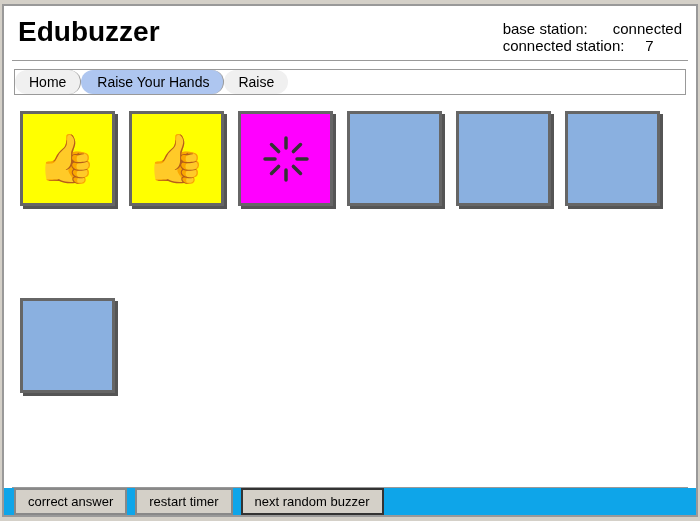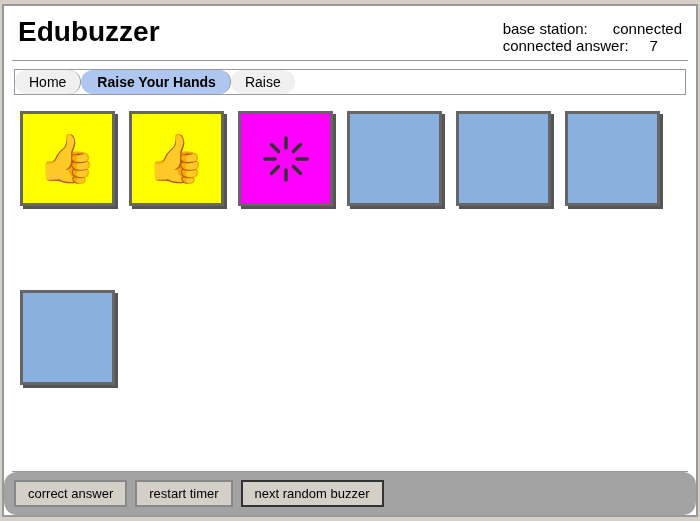--- a/index.html
+++ b/index.html
@@ -65,21 +65,21 @@
       user-select: none;
       border-radius: 12px;
     }
 
     .tab:last-child {
       border-right: none;
     }
 
     .tab.active {
       background: #aec6f0;
-      font-weight: bold;
+      font-weight: normal;
       padding-left: 16px;
     }
 
     .buzzer-grid {
       display: flex;
       flex-wrap: wrap;
       gap: 14px;
       padding: 16px 16px;
       flex: 1;
     }
@@ -116,23 +116,22 @@
     .footer-divider {
       border: none;
       border-top: 1px solid #999;
       margin: 0 8px;
     }
 
     .footer-buttons {
       display: flex;
       flex-direction: row;
       gap: 8px;
-      padding: 8px 10px;
-      background: #a3a3a3;
-      border-radius: 13px;
+      padding: 0 10px;
+      background: #0ea5e9;
     }
 
     .footer-btn {
       padding: 4px 12px;
       font-size: 13px;
       background: #d4d0c8;
       border: 2px solid #888;
       cursor: pointer;
       font-family: Arial, sans-serif;
     }
@@ -149,21 +148,21 @@
 
   <div class="header">
     <div class="app-title">Edubuzzer</div>
     <div class="status-block">
       <div>
         <span>base station:</span>
         &nbsp;&nbsp;&nbsp;&nbsp;
         <span>connected</span>
       </div>
       <div>
-        <span>connected answer:</span>
+        <span>connected station:</span>
         &nbsp;&nbsp;&nbsp;
         <span>7</span>
       </div>
     </div>
   </div>
 
   <hr class="divider">
 
   <div class="tabs">
     <div class="tab">Home</div>

